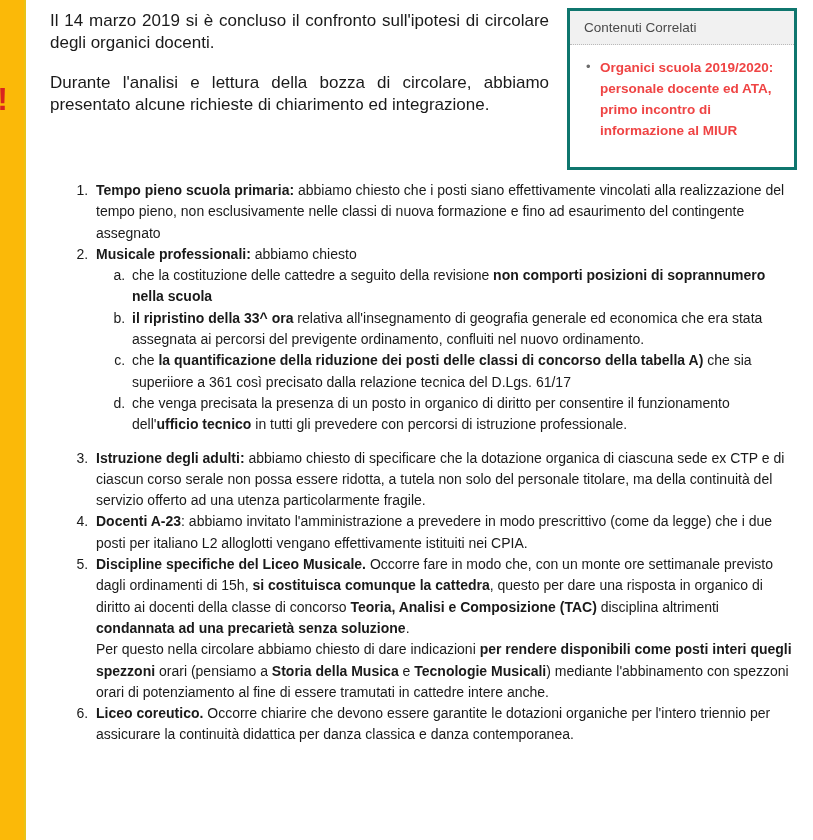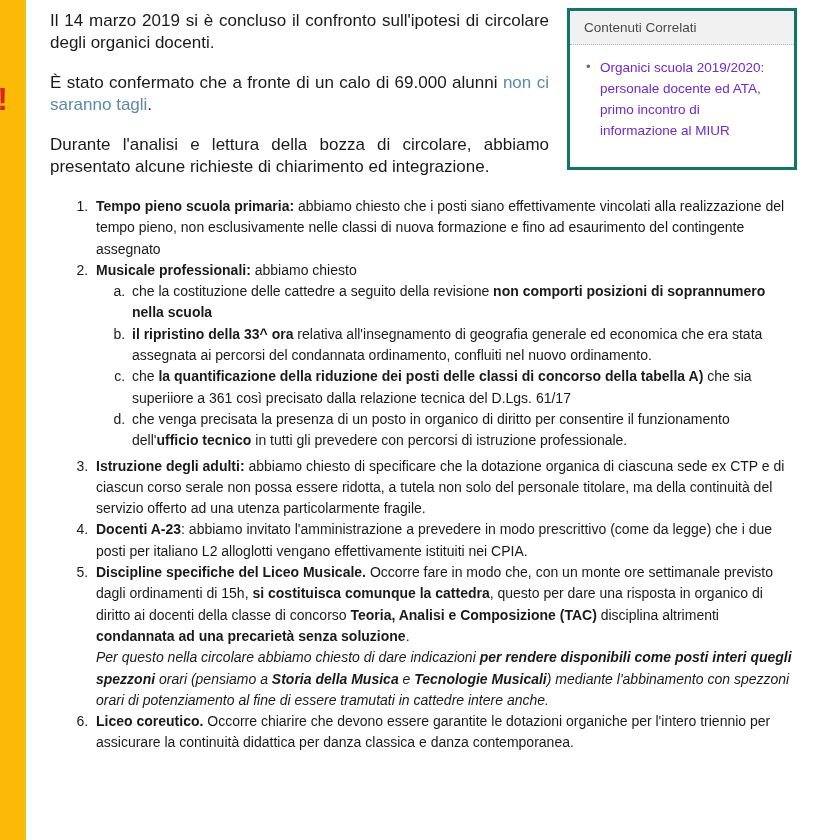--- a/index.html
+++ b/index.html
@@ -83,22 +83,23 @@
   }
   #related-list li::before {
     content: "\2022";
     position: absolute;
     left: -14px;
     top: -1px;
     color: #6b6b6b;
     font-size: 13px;
   }
   #related-list a {
-    color: #6d28d9;
+    color: #ef4444;
     text-decoration: none;
+    font-weight: bold;
   }
 
   
   .para {
     margin: 0 0 19px 0;
     font-size: 17px;
     line-height: 21.5px;
     text-align: justify;
     color: #1a1a1a;
   }
@@ -115,30 +116,29 @@
     padding-left: 42px;
     font-size: 14px;
     line-height: 21.3px;
   }
   ol.main-list > li {
     margin-bottom: 0;
     padding-left: 4px;
   }
   ol.sub-list {
     list-style-type: lower-alpha;
-    margin: 0 0 4px 0;
+    margin: 0 0 12px 0;
     padding-left: 33px;
   }
   ol.sub-list > li {
     padding-left: 3px;
   }
   .cont-para {
     margin: 0;
     padding: 0;
-    font-style: italic;
   }
   b { font-weight: 700; }
 </style>
 </head>
 <body>
 
 <div id="left-rail">
   <div id="left-rail-marker">!</div>
 </div>
 
@@ -148,35 +148,34 @@
     <div id="related-header">Contenuti Correlati</div>
     <ul id="related-list">
       <li>
         <a href="#">Organici scuola 2019/2020: personale docente ed ATA, primo incontro di informazione al MIUR</a>
       </li>
     </ul>
   </aside>
 
   <p class="para first"><span>Il 14 marzo 2019 si è concluso il confronto sull'ipotesi di circolare degli organici docenti.</span></p>
 
-  <p class="para"><span>È stato confermato che a fronte di un calo di 69.000 alunni </span><a href="#" class="inline-link">non ci saranno tagli</a><span>.</span></p>
 
   <p class="para"><span>Durante l'analisi e lettura della bozza di circolare, abbiamo presentato alcune richieste di chiarimento ed integrazione.</span></p>
 
   <ol class="main-list">
 
     <li>
       <b>Tempo pieno scuola primaria:</b><span> abbiamo chiesto che i posti siano effettivamente vincolati alla realizzazione del tempo pieno, non esclusivamente nelle classi di nuova formazione e fino ad esaurimento del contingente assegnato</span>
     </li>
 
     <li>
       <b>Musicale professionali:</b><span> abbiamo chiesto</span>
       <ol class="sub-list">
         <li><span>che la costituzione delle cattedre a seguito della revisione </span><b>non comporti posizioni di soprannumero nella scuola</b><span></span></li>
-        <li><span></span><b>il ripristino della 33^ ora</b><span> relativa all'insegnamento di geografia generale ed economica che era stata assegnata ai percorsi del condannata ordinamento, confluiti nel nuovo ordinamento.</span></li>
+        <li><span></span><b>il ripristino della 33^ ora</b><span> relativa all'insegnamento di geografia generale ed economica che era stata assegnata ai percorsi del previgente ordinamento, confluiti nel nuovo ordinamento.</span></li>
         <li><span>che </span><b>la quantificazione della riduzione dei posti delle classi di concorso della tabella A)</b><span> che sia superiiore a 361 così precisato dalla relazione tecnica del D.Lgs. 61/17</span></li>
         <li><span>che venga precisata la presenza di un posto in organico di diritto per consentire il funzionamento dell'</span><b>ufficio tecnico</b><span> in tutti gli prevedere con percorsi di istruzione professionale.</span></li>
       </ol>
     </li>
 
     <li>
       <b>Istruzione degli adulti:</b><span> abbiamo chiesto di specificare che la dotazione organica di ciascuna sede ex CTP e di ciascun corso serale non possa essere ridotta, a tutela non solo del personale titolare, ma della continuità del servizio offerto ad una utenza particolarmente fragile.</span>
     </li>
 
     <li>

